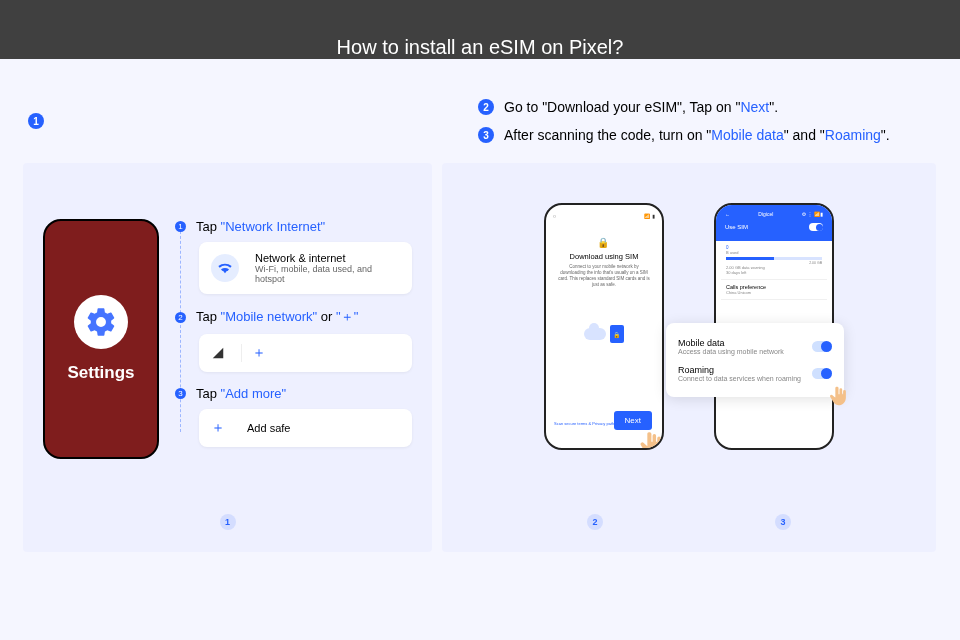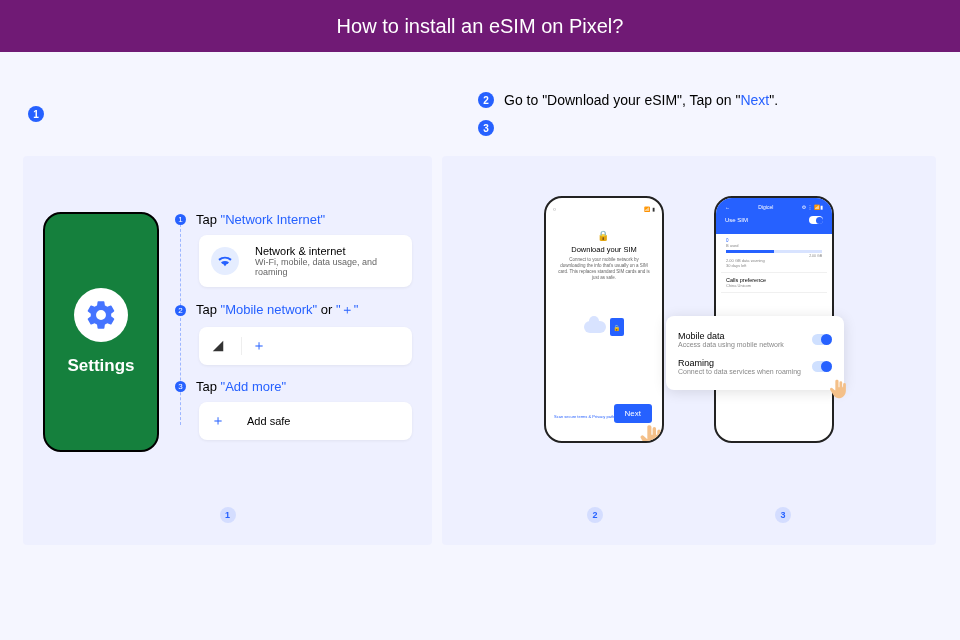--- a/index.html
+++ b/index.html
@@ -1,30 +1,30 @@
 <!DOCTYPE html>
 <html><head>
   <meta charset="utf-8">
   <style>
     * { margin: 0; padding: 0; box-sizing: border-box; }
     body { font-family: -apple-system, BlinkMacSystemFont, 'Segoe UI', sans-serif; background: #f5f6ff; width: 960px; height: 640px; overflow: hidden; }
-    .header { background: #701a75; height: 52px; display: flex; align-items: center; justify-content: center; }
+    .header { background: #404040; height: 59px; display: flex; align-items: flex-end; justify-content: center; }
     .header-title { color: #fff; font-size: 20px; font-weight: 500; }
     .top-instructions { display: flex; padding: 40px 28px 20px; gap: 40px; }
     .top-left { width: 410px; display: flex; align-items: center; gap: 10px; }
     .top-right { flex: 1; display: flex; flex-direction: column; gap: 12px; }
     .inst-row { display: flex; align-items: center; gap: 10px; }
     .num-badge { width: 16px; height: 16px; border-radius: 50%; background: #2661ff; color: #fff; font-size: 10px; font-weight: 600; display: flex; align-items: center; justify-content: center; flex-shrink: 0; }
     .inst-text { font-size: 14px; color: #000; }
     .hl { color: #2661ff; }
     .panels { display: flex; gap: 10px; padding: 0 23px; }
     .panel { background: #eef0ff; border-radius: 4px; height: 389px; position: relative; }
     .panel-left { width: 409px; padding: 56px 20px 20px; display: flex; gap: 16px; }
     .panel-right { width: 494px; padding: 40px 20px 20px; display: flex; justify-content: center; gap: 50px; }
-    .phone-settings { width: 116px; height: 240px; border: 2.5px solid #000; border-radius: 18px; background: #15803d; display: flex; flex-direction: column; align-items: center; justify-content: center; gap: 14px; }
+    .phone-settings { width: 116px; height: 240px; border: 2.5px solid #000; border-radius: 18px; background: #7f1d1d; display: flex; flex-direction: column; align-items: center; justify-content: center; gap: 14px; }
     .gear-circle { width: 54px; height: 54px; border-radius: 50%; background: #fff; display: flex; align-items: center; justify-content: center; }
     .gear-icon { fill: #4574ff; }
     .settings-text { color: #fff; font-weight: 700; font-size: 17px; }
     .steps { flex: 1; display: flex; flex-direction: column; gap: 14px; position: relative; }
     .steps::before { content: ''; position: absolute; left: 5px; top: 12px; bottom: 100px; border-left: 1px dashed #2661ff; opacity: 0.4; }
     .step { position: relative; z-index: 1; }
     .step-head { display: flex; align-items: center; gap: 10px; margin-bottom: 8px; }
     .step-num { width: 11px; height: 11px; border-radius: 50%; background: #2661ff; color: #fff; font-size: 8px; display: flex; align-items: center; justify-content: center; }
     .step-text { font-size: 13px; color: #000; }
     .card { background: #fff; border-radius: 8px; display: flex; align-items: center; padding: 10px 12px; gap: 16px; margin-left: 24px; box-shadow: 0 1px 3px rgba(0,0,0,0.06); }
@@ -85,20 +85,23 @@
   </div>
   <div class="top-right">
     <div class="inst-row">
       <div class="num-badge">2</div>
       <div class="inst-text">
         <span>Go to "Download your eSIM", Tap on "</span><span class="hl">Next</span><span>".</span>
       </div>
     </div>
     <div class="inst-row">
       <div class="num-badge">3</div>
+      <div class="inst-text">
+        <span>After scanning the code, turn on "</span><span class="hl">Mobile data</span><span>" and "</span><span class="hl">Roaming</span><span>".</span>
+      </div>
     </div>
   </div>
 </div>
 
 <div class="panels">
   <div class="panel panel-left">
     <div class="phone-settings">
       <div class="gear-circle">
         <svg class="gear-icon" width="34" height="34" viewBox="0 0 24 24">
             <path d="M19.14 12.94a7 7 0 0 0 .05-.94 7 7 0 0 0-.05-.94l2.03-1.58a.5.5 0 0 0 .12-.64l-1.92-3.32a.5.5 0 0 0-.6-.22l-2.39.96a7 7 0 0 0-1.62-.94l-.36-2.54a.5.5 0 0 0-.5-.42h-3.84a.5.5 0 0 0-.5.42l-.36 2.54a7 7 0 0 0-1.62.94l-2.39-.96a.5.5 0 0 0-.6.22L2.67 8.84a.5.5 0 0 0 .12.64l2.03 1.58a7 7 0 0 0 0 1.88l-2.03 1.58a.5.5 0 0 0-.12.64l1.92 3.32a.5.5 0 0 0 .6.22l2.39-.96a7 7 0 0 0 1.62.94l.36 2.54a.5.5 0 0 0 .5.42h3.84a.5.5 0 0 0 .5-.42l.36-2.54a7 7 0 0 0 1.62-.94l2.39.96a.5.5 0 0 0 .6-.22l1.92-3.32a.5.5 0 0 0-.12-.64zM12 15.5A3.5 3.5 0 1 1 15.5 12 3.5 3.5 0 0 1 12 15.5z"></path>
@@ -113,21 +116,21 @@
           <div class="step-text"><span>Tap </span><span class="hl">"Network Internet"</span></div>
         </div>
         <div class="card">
           <div class="wifi-circle">
             <svg width="16" height="16" viewBox="0 0 24 24" fill="#2661ff">
                 <path d="M12 20l3.6-4.8a6 6 0 0 0-7.2 0zM2 9l2 2.5a13 13 0 0 1 16 0L22 9a16 16 0 0 0-20 0zm4 5l2 2.5a8 8 0 0 1 8 0l2-2.5a11 11 0 0 0-12 0z"></path>
               </svg>
           </div>
           <div class="card-content">
             <div class="card-title">Network &amp; internet</div>
-            <div class="card-sub">Wi-Fi, mobile, data usage, and roaming</div>
+            <div class="card-sub">Wi-Fi, mobile, data used, and hotspot</div>
           </div>
         </div>
       </div>
       <div class="step">
         <div class="step-head">
           <div class="step-num">2</div>
           <div class="step-text"><span>Tap </span><span class="hl">"Mobile network"</span><span> or </span><span class="hl">"＋"</span></div>
         </div>
         <div class="card">
           <svg class="signal-icon" viewBox="0 0 24 24" fill="#333">
@@ -155,21 +158,21 @@
   </div>
 
   <div class="panel panel-right">
     <div class="phone-mock" style="position:relative;">
       <div class="phone-status">
           <span>○</span>
           <span>📶 ▮</span>
         </div>
       <div class="download-sim">
         <div style="color:#2661ff;font-size:10px;margin-bottom:4px;">🔒</div>
-        <div class="download-title">Download your SIM</div>
+        <div class="download-title">Download using SIM</div>
         <div class="download-sub">Connect to your mobile network by downloading the info that's usually on a SIM card. This replaces standard SIM cards and is just as safe.</div>
         <div class="download-ill">
           <div class="ill-cloud"></div>
           <div class="ill-card">🔒</div>
         </div>
       </div>
       <div class="privacy-txt">Scan secure terms &amp; Privacy path</div>
       <div class="next-btn">Next</div>
       <svg class="hand-cursor" viewBox="0 0 24 24" fill="#f4c089">
           <path d="M10 2a1.5 1.5 0 0 1 1.5 1.5V10h1V5a1.5 1.5 0 1 1 3 0v5h1V7a1.5 1.5 0 1 1 3 0v7c0 4-3 8-7 8h-1c-3 0-5-2-6-4l-3-5a1.5 1.5 0 0 1 2.4-1.8L8 14V3.5A1.5 1.5 0 0 1 10 2z"></path>

